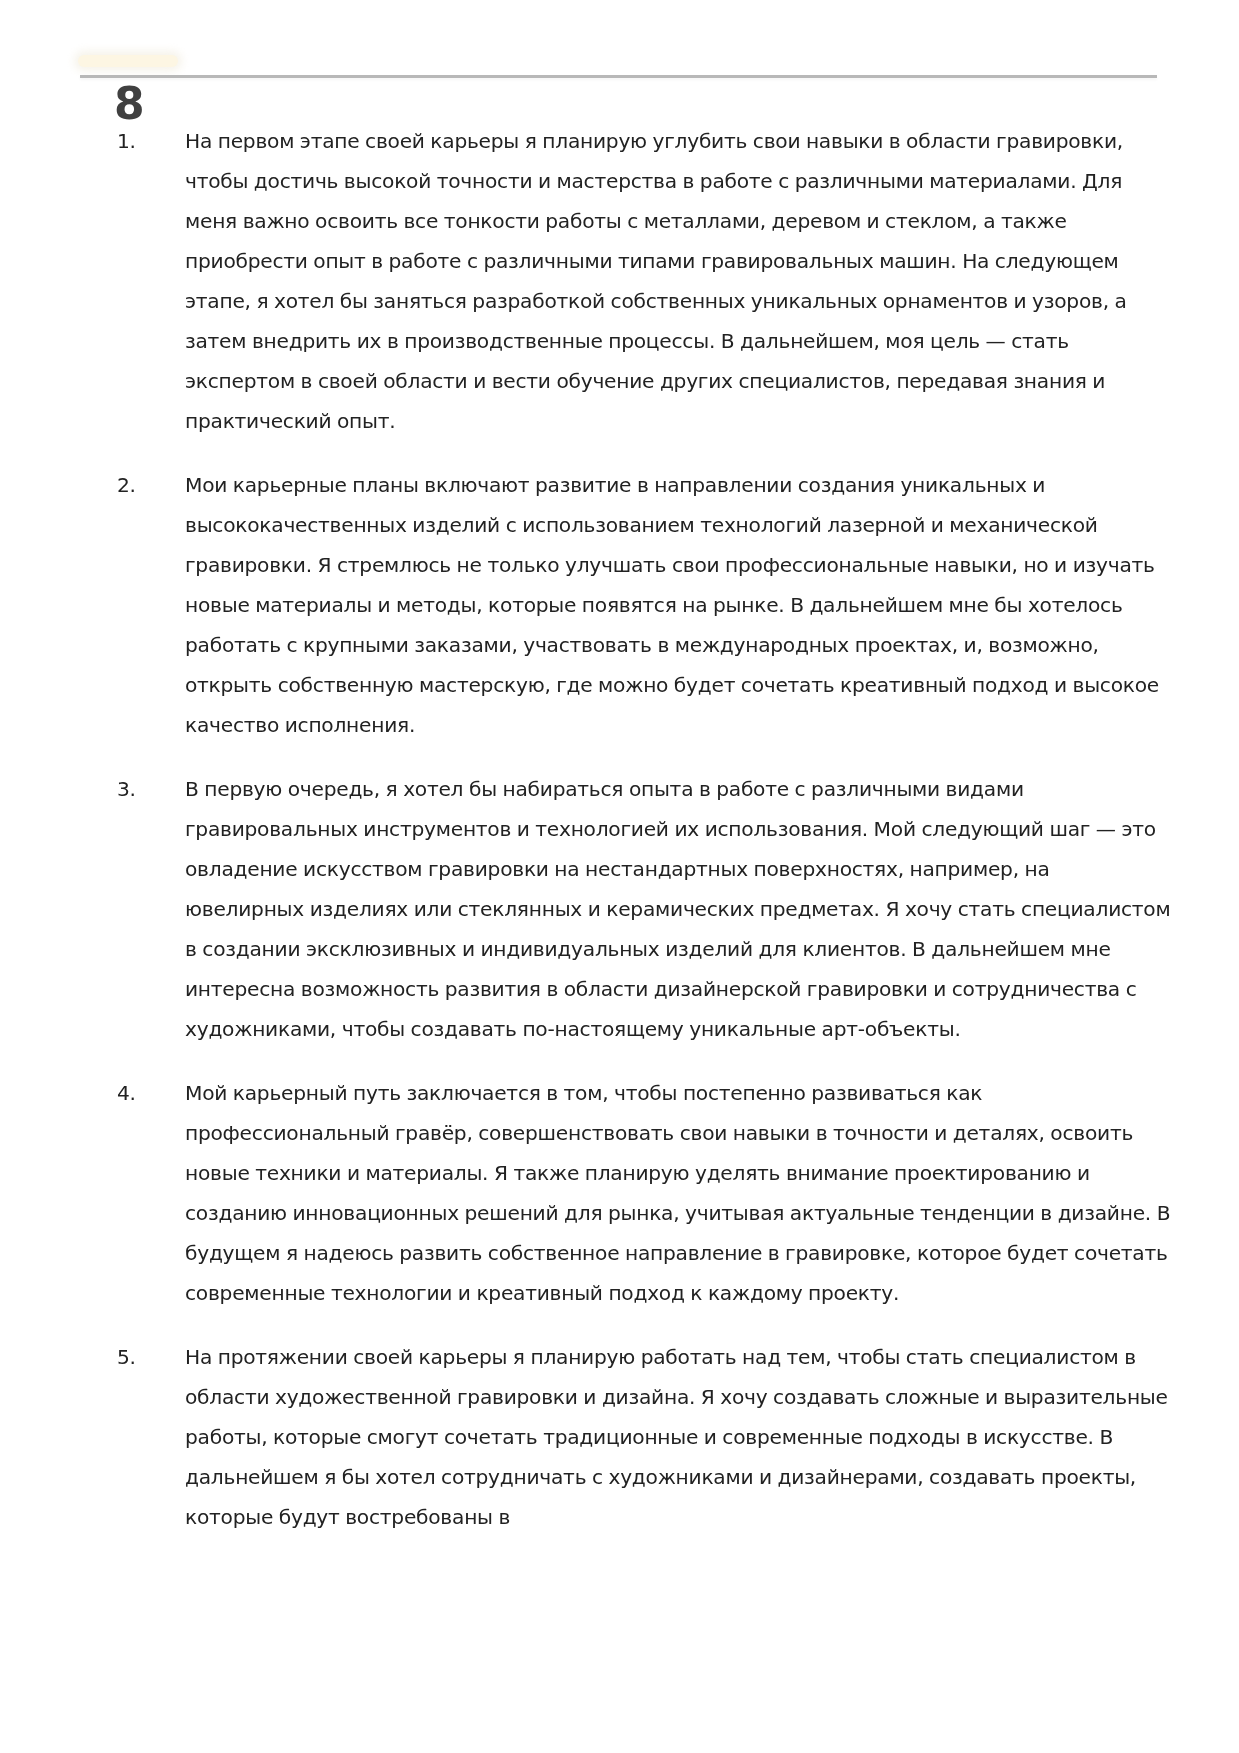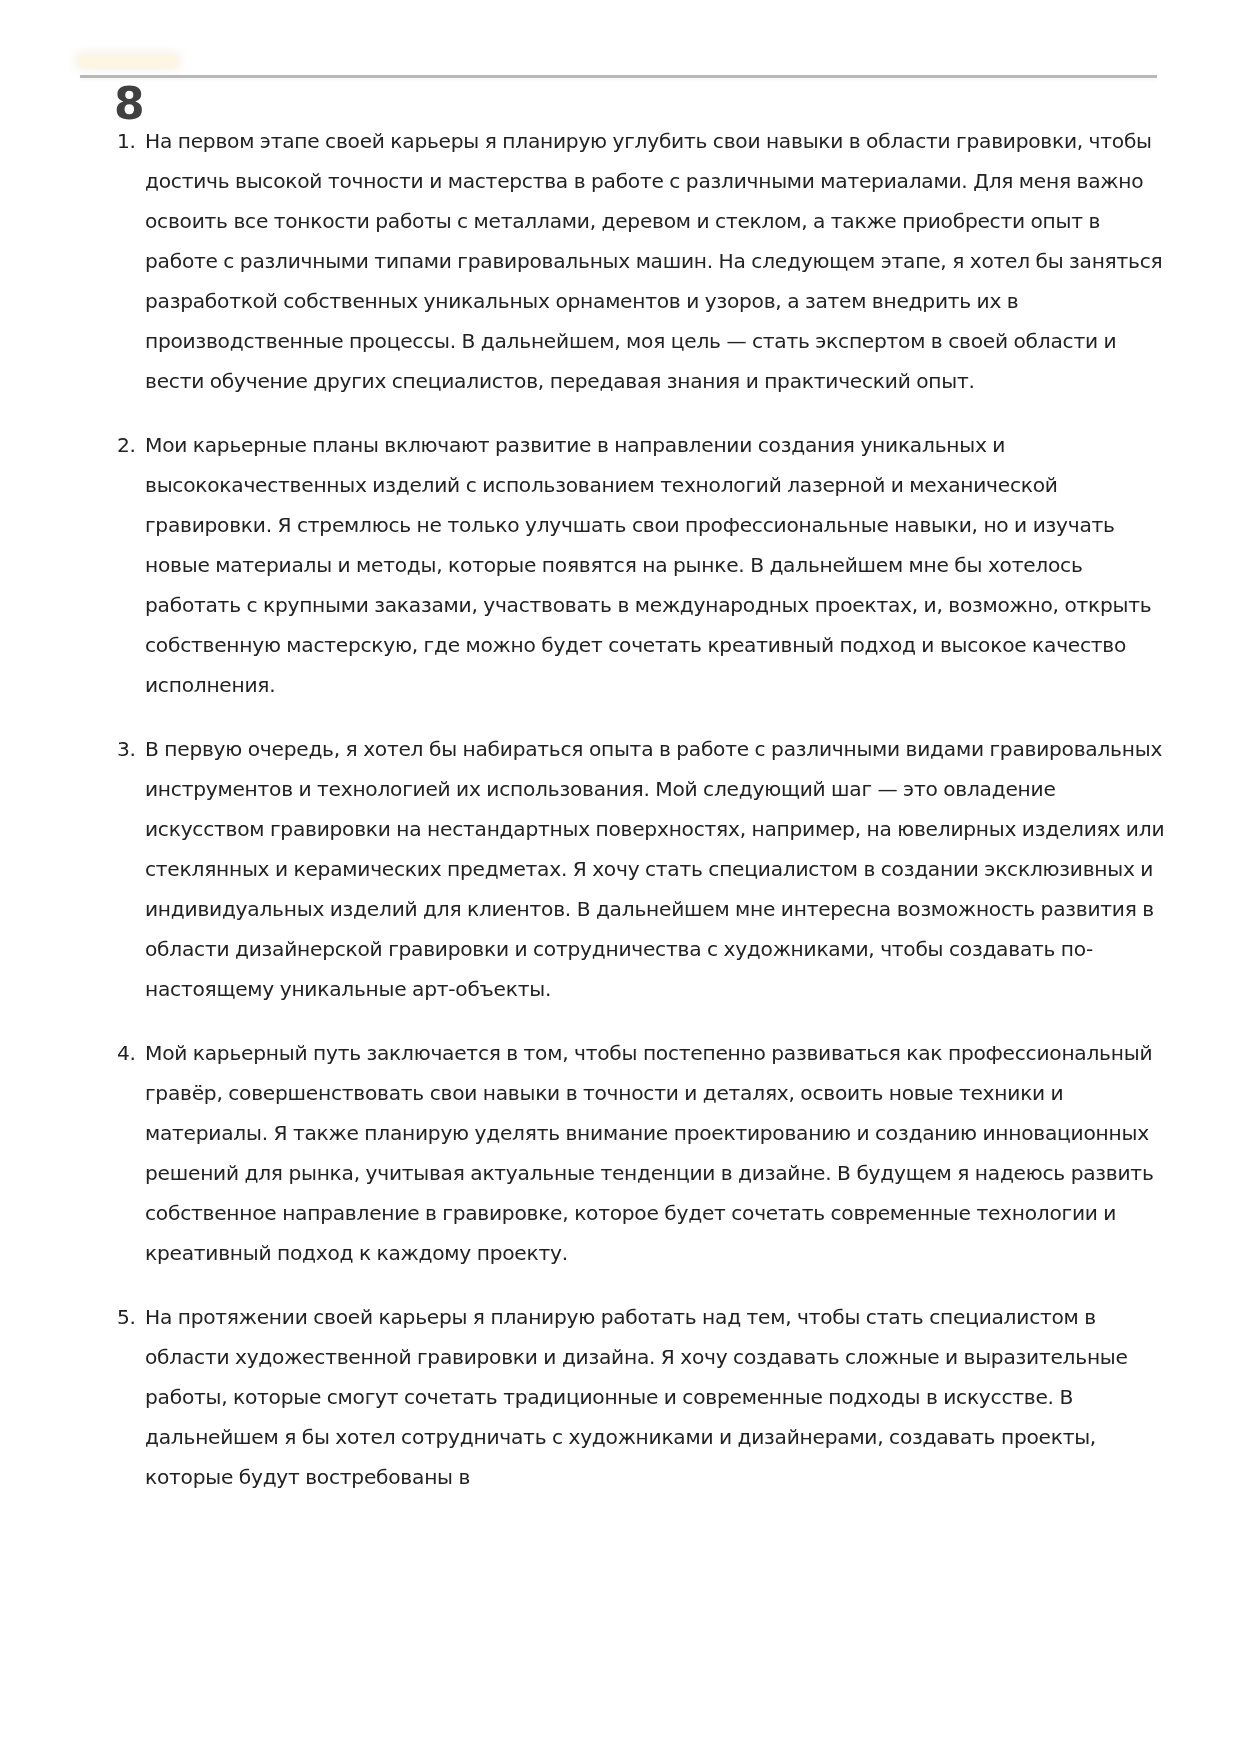--- a/index.html
+++ b/index.html
@@ -63,20 +63,21 @@
       word-spacing: -0.5px;
       color: #222222;
     }
     .item-num {
       position: absolute;
       left: 5px;
       top: 0;
     }
     .item-text {
       display: block;
+      margin-left: 40px;
     }
   </style>
 </head>
 <body>
 
 <div class="tab-highlight"></div>
 <div class="top-rule"></div>
 <div class="page-number">8</div>
 
 <ol class="list">

